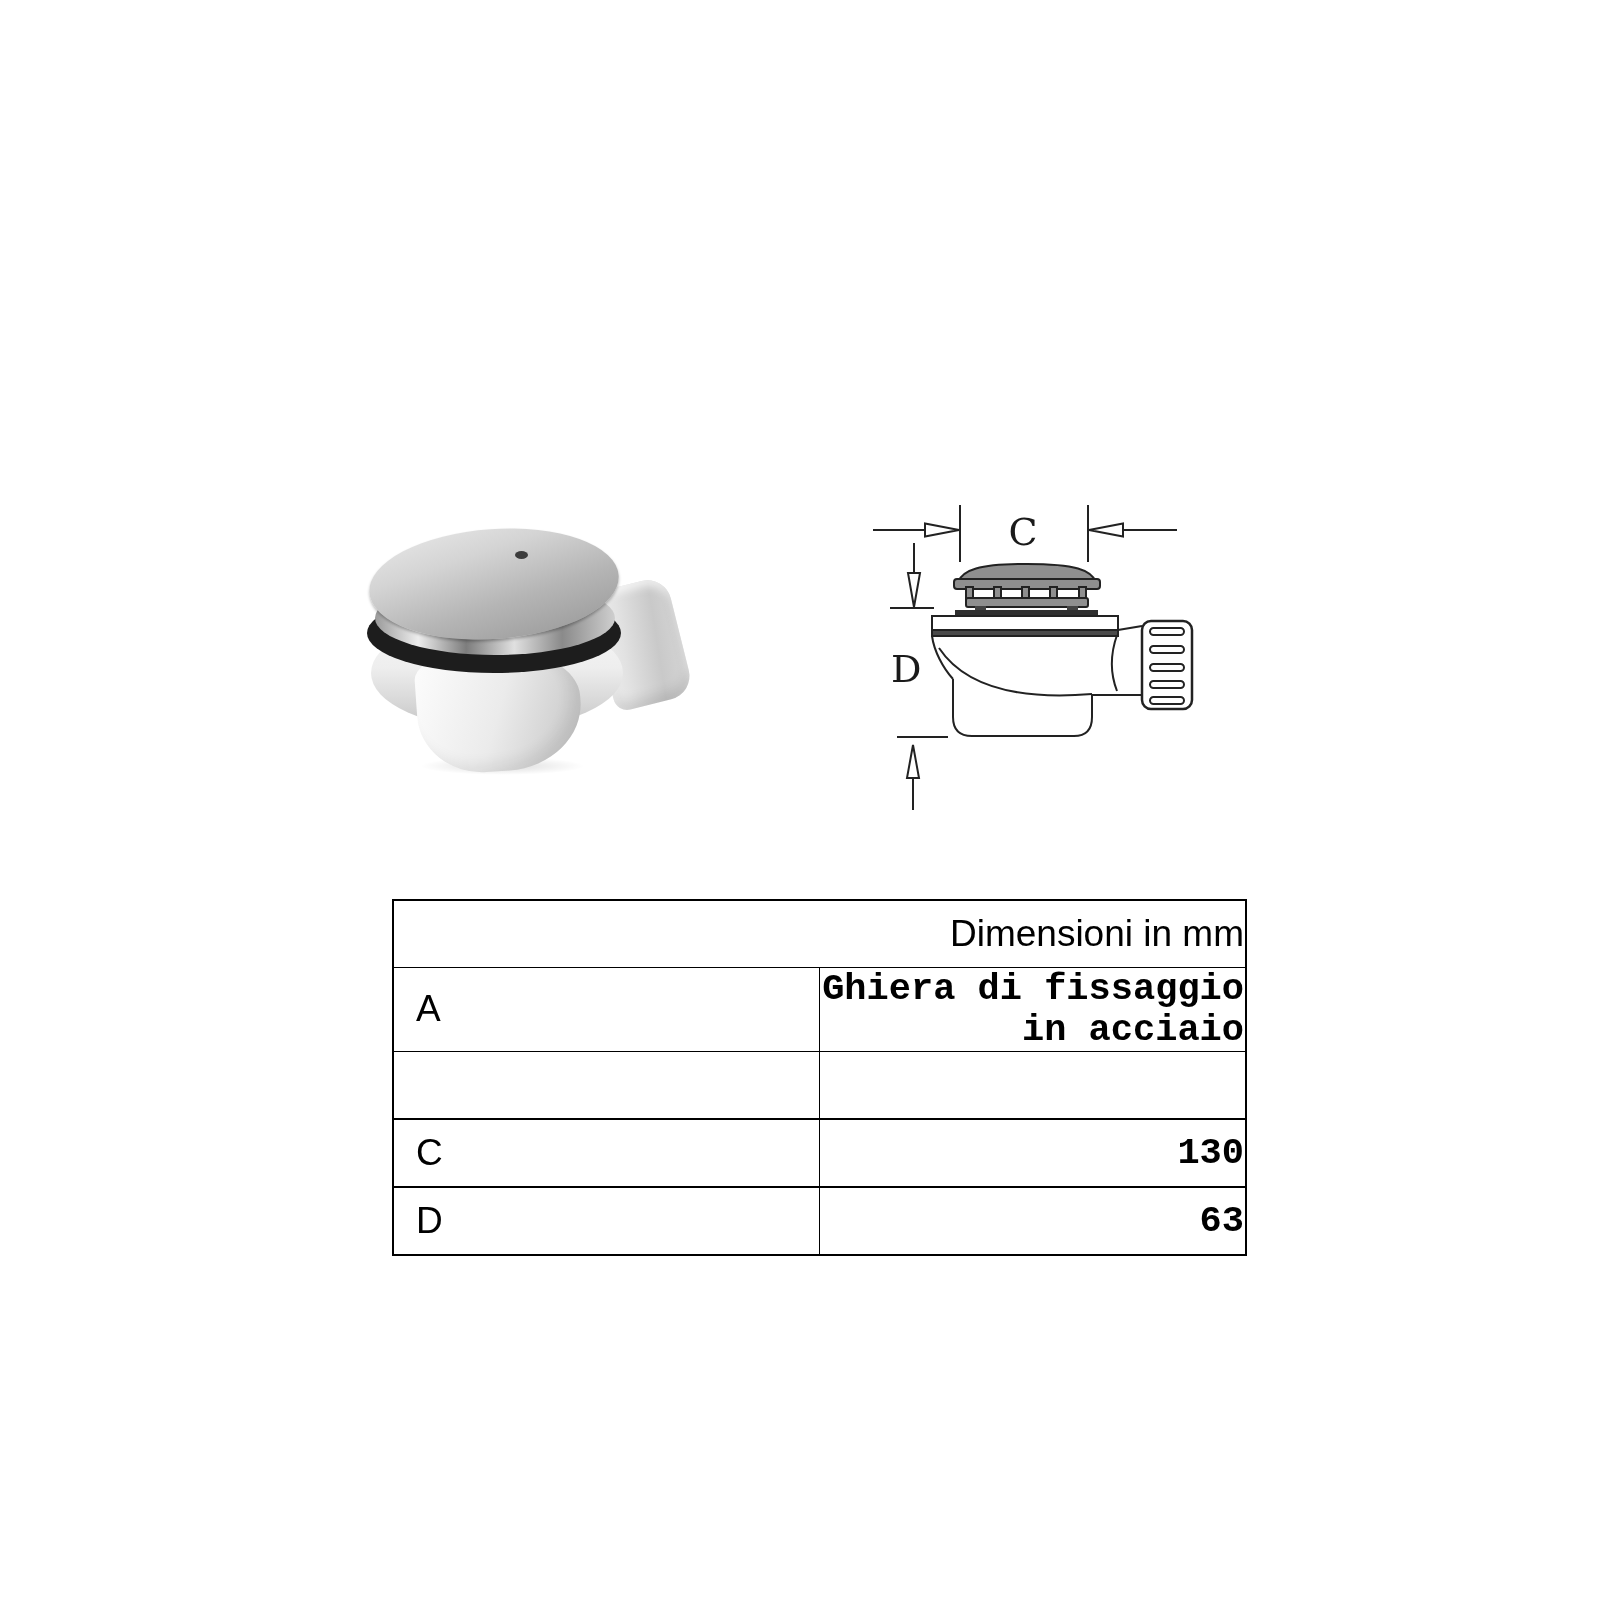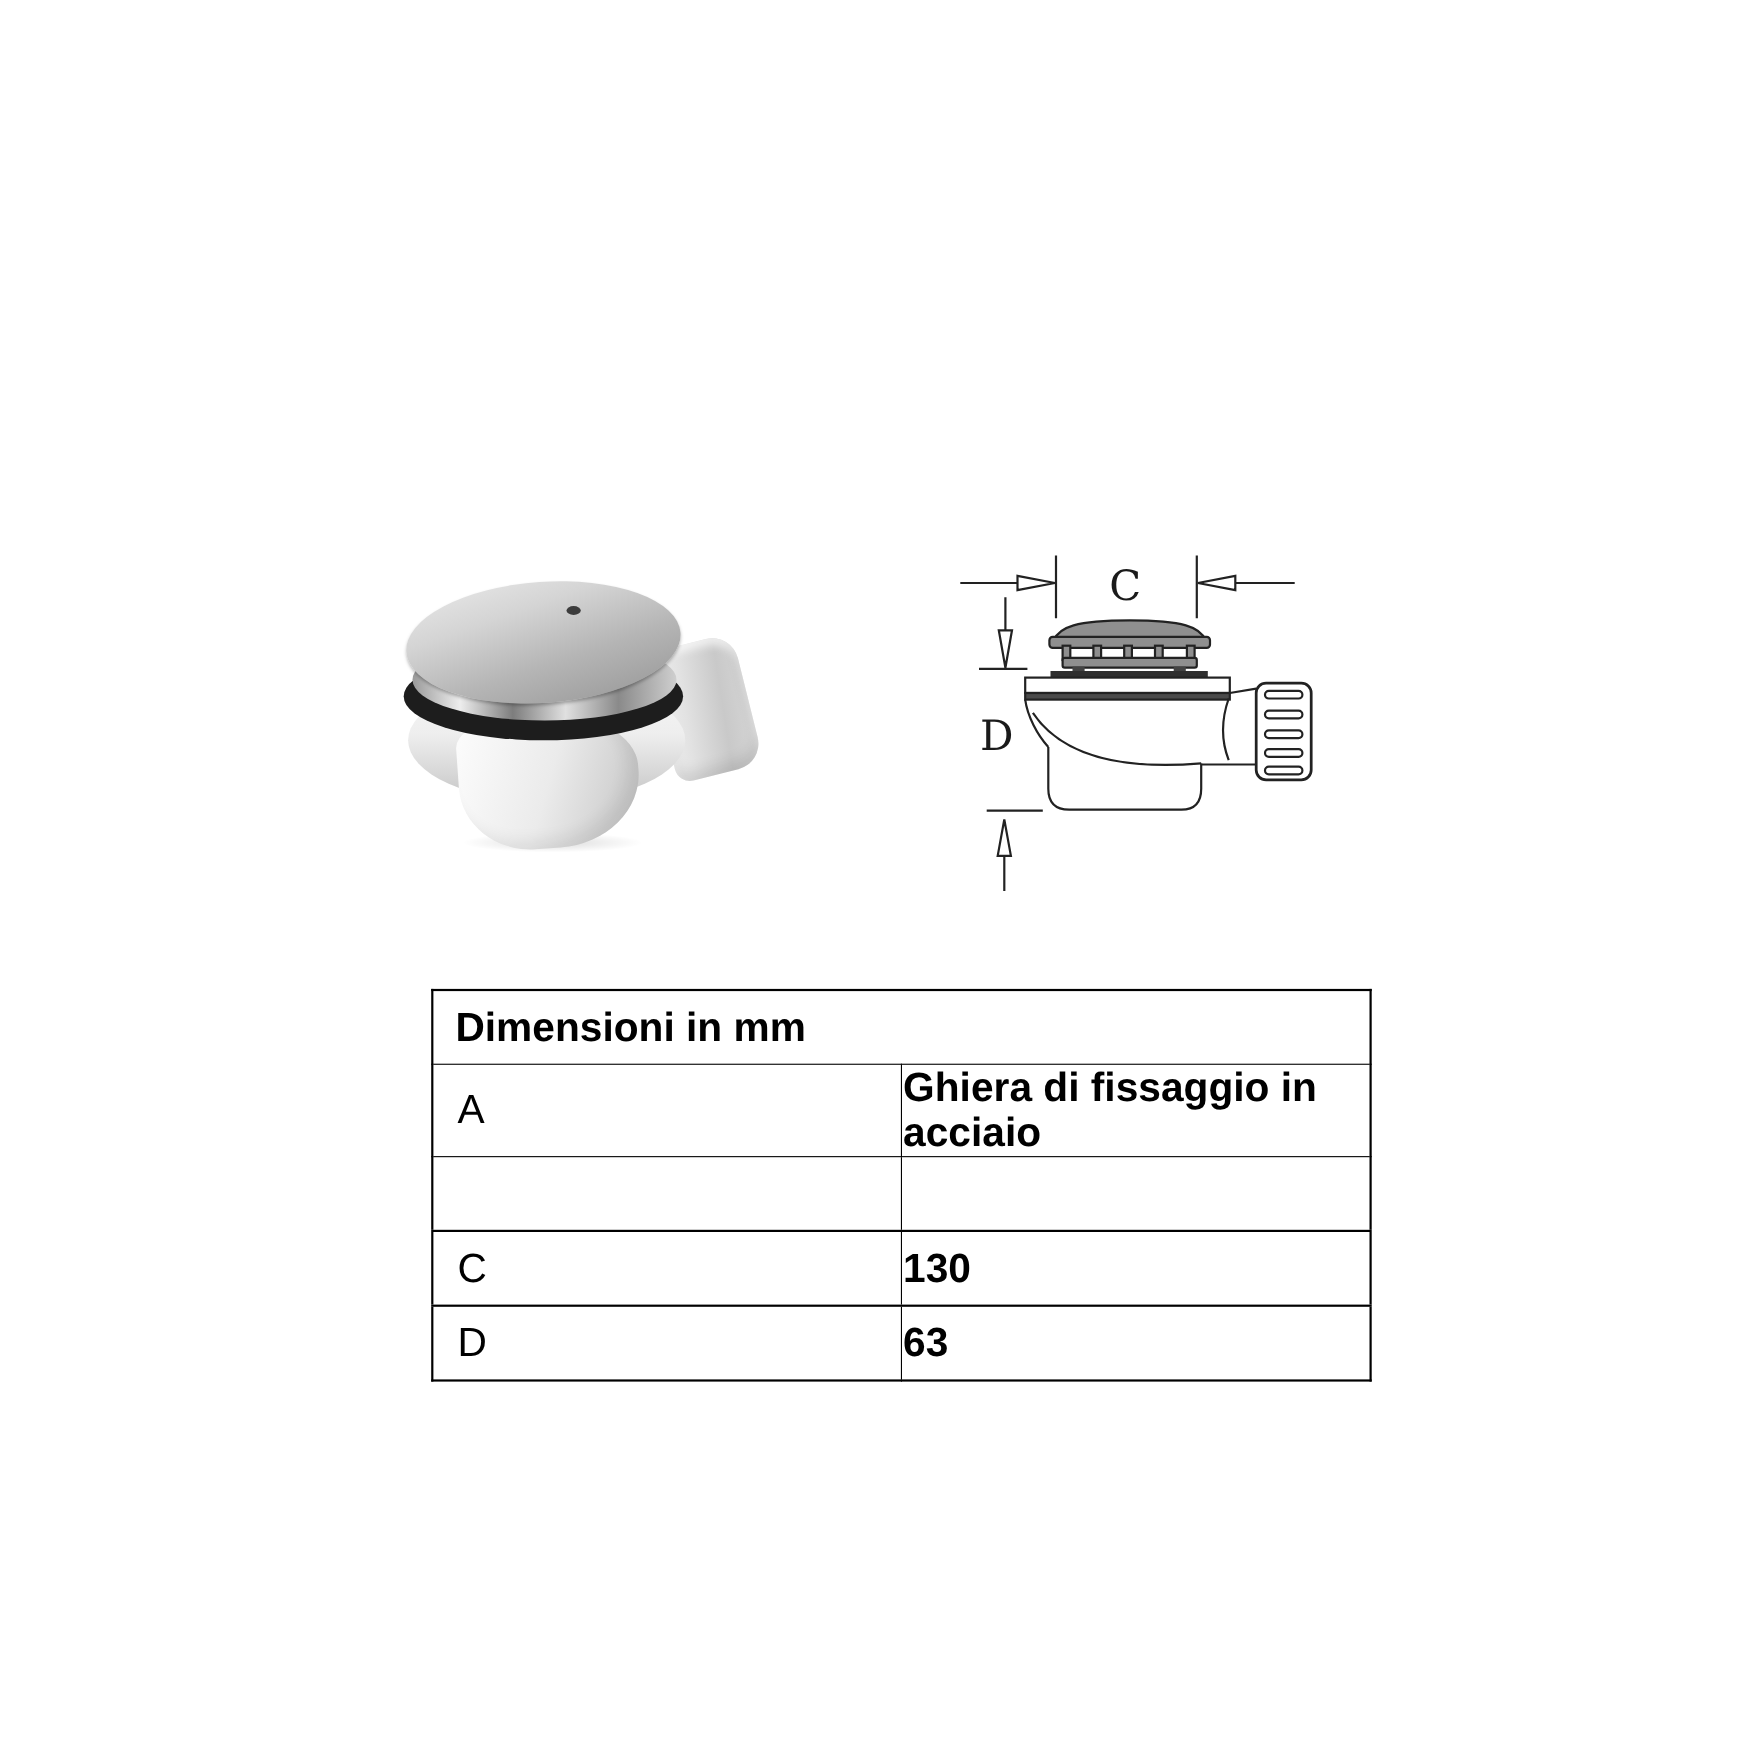--- a/index.html
+++ b/index.html
@@ -31,23 +31,23 @@
 
   
   .drawing{position:absolute;left:845px;top:465px;width:360px;height:360px;}
 
   
   table.spec{position:absolute;left:392px;top:899px;width:855px;border-collapse:collapse;
              table-layout:fixed;background:#fff;}
   table.spec{border:2px solid #000;}
   table.spec td{border:1px solid #000;height:64px;vertical-align:middle;
                 font-size:37px;line-height:1.1;overflow:hidden;}
-  td.t-title{padding-left:20px;font-weight:700;}
+  td.t-title{padding-left:20px;font-weight:400;text-align:right;}
   td.t-label{padding-left:22px;width:321px;font-weight:400;}
-  td.t-value{text-align:left;font-weight:bold;font-size:35px;}
+  td.t-value{text-align:right;font-weight:bold;font-size:35px;font-family:Liberation Mono, monospace;}
   tr.thick td{border-top-width:2px;}
 </style>
 </head>
 <body>
 
 <div class="canvas">
 
   <div class="photo">
     <div class="p-shadow"></div>
     <div class="p-nut"></div>

